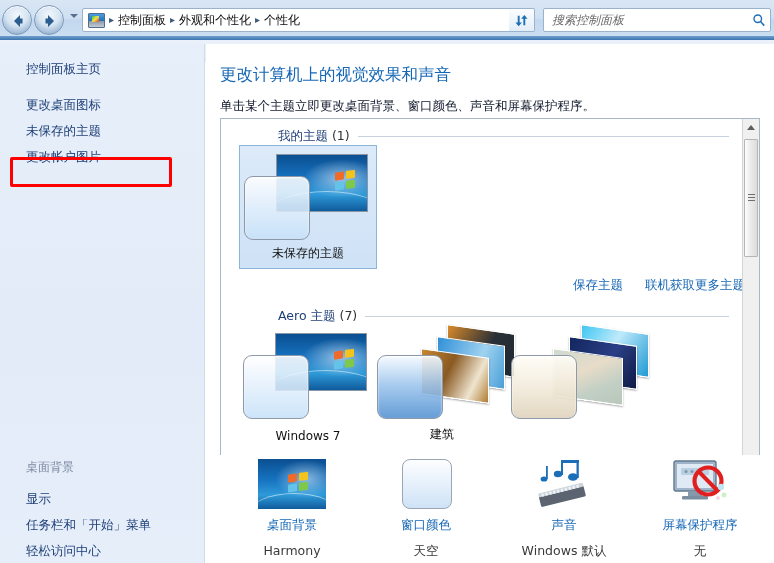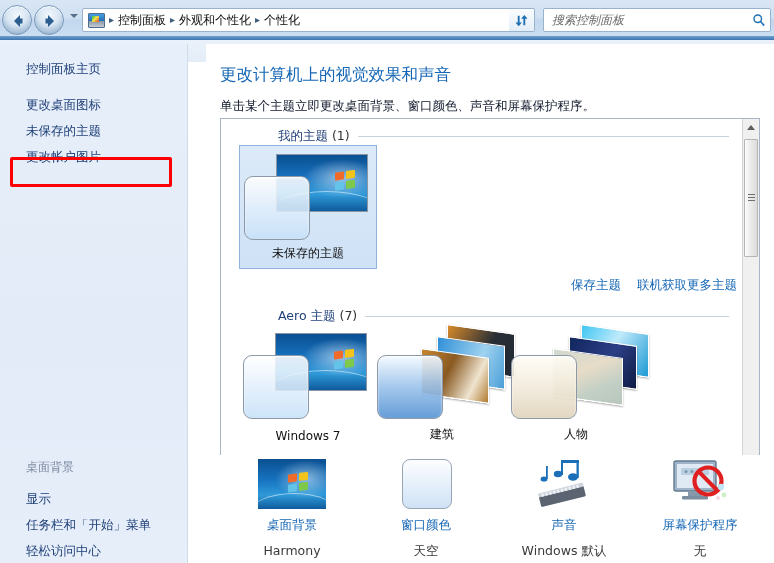--- a/index.html
+++ b/index.html
@@ -88,21 +88,21 @@
   }
   .helpbtn{
     position:absolute;left:752px;top:44px;width:18px;height:18px;border-radius:50%;
     background:radial-gradient(circle at 40% 30%,#8fd0f7 0%,#2d8fd6 55%,#115b9c 100%);
     border:1px solid #0d4e86;box-sizing:border-box;
     color:#fff;font-size:12px;font-weight:bold;line-height:16px;text-align:center;
   }
 
   
   .sidebar{
-    position:absolute;left:0;top:44px;width:188px;height:519px;
+    position:absolute;left:0;top:44px;width:205px;height:519px;
     background:linear-gradient(to bottom,#e7effa 0%,#e2ebf7 55%,#e6eefa 100%);
     border-right:1px solid #cfdcea;box-sizing:border-box;
   }
   .side-link{
     position:absolute;left:26px;font-size:12.5px;color:#1f3f77;white-space:nowrap;cursor:default;
   }
   .side-link.home{top:17px;}
   .side-link.i0{top:53px;}
   .side-link.i1{top:79px;}
   .side-link.i2{top:105px;}
@@ -202,21 +202,21 @@
   .fan.arch b.p3{left:20px;top:24px;width:68px;height:46px;transform:skewY(8deg);
     background:linear-gradient(115deg,#c8862f 0%,#8a5a22 40%,#efe4cf 75%,#b07b30 100%);}
   .fan.people b.p1{left:46px;top:0;width:68px;height:44px;transform:skewY(8deg);
     background:linear-gradient(120deg,#3fc6f2 0%,#bfeafb 45%,#1f9ad4 100%);}
   .fan.people b.p2{left:34px;top:12px;width:68px;height:44px;transform:skewY(8deg);
     background:linear-gradient(120deg,#12265e 0%,#2c3f86 55%,#0d1b44 100%);}
   .fan.people b.p3{left:18px;top:24px;width:70px;height:48px;transform:skewY(8deg);
     background:linear-gradient(150deg,#cfd9cf 0%,#e7dcc8 40%,#c2cfc4 70%,#b9c6bb 100%);}
 
   .links{
-    position:absolute;right:22px;top:0;display:flex;gap:16px;
+    position:absolute;right:14px;top:0;display:flex;gap:22px;
   }
   .links a{font-size:12.5px;color:#1667b5;text-decoration:none;white-space:nowrap;}
   .links-row{position:absolute;left:0;top:158px;width:100%;height:18px;}
 
   
   .vsb{
     position:absolute;right:0;top:0;width:17px;height:100%;
     background:#f0f0f0;border-left:1px solid #d4d4d4;box-sizing:border-box;
   }
   .vsb .arw{
@@ -406,21 +406,20 @@
 
       <div class="tile t-a2">
         <div class="thumbwrap">
           <div class="fan people">
               <b class="p1"></b>
               <b class="p2"></b>
               <b class="p3"></b>
             </div>
           <div class="winglass beige"></div>
         </div>
-        <div class="cap">人物</div>
       </div>
 
       <div class="vsb">
         <div class="arw up">
             <i></i>
           </div>
         <div class="thumb">
             <u></u>
           </div>
         <div class="arw dn">

